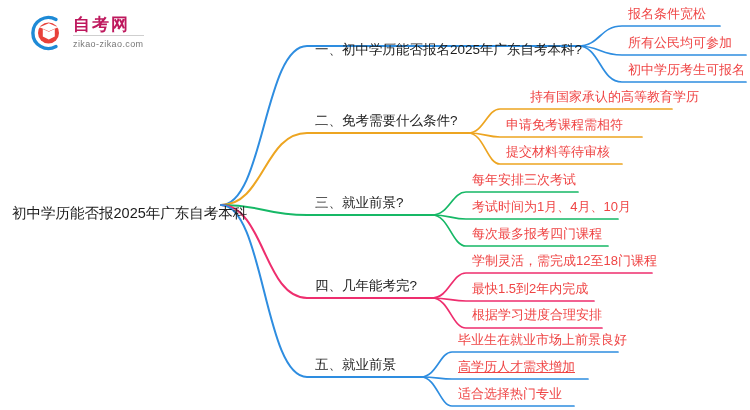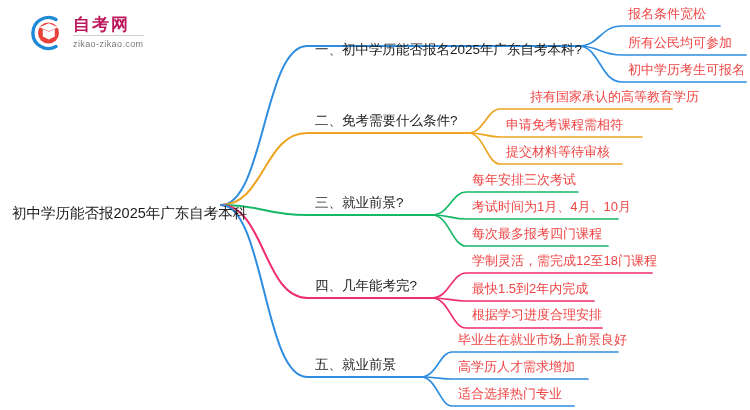--- a/index.html
+++ b/index.html
@@ -137,17 +137,17 @@
       <div class="node branch-node" style="left: 315px; bottom: 199px;">三、就业前景?</div>
       <div class="node leaf-node" style="left: 472px; bottom: 222px;">每年安排三次考试</div>
       <div class="node leaf-node" style="left: 472px; bottom: 195px;">考试时间为1月、4月、10月</div>
       <div class="node leaf-node" style="left: 472px; bottom: 168px; margin-top: 40px;">每次最多报考四门课程</div>
       <div class="node branch-node" style="left: 315px; bottom: 116px;">四、几年能考完?</div>
       <div class="node leaf-node" style="left: 472px; bottom: 141px;">学制灵活，需完成12至18门课程</div>
       <div class="node leaf-node" style="left: 472px; bottom: 113px;">最快1.5到2年内完成</div>
       <div class="node leaf-node" style="left: 472px; bottom: 86px; font-family: Liberation Mono, monospace;">根据学习进度合理安排</div>
       <div class="node branch-node" style="left: 315px; bottom: 37px;">五、就业前景</div>
       <div class="node leaf-node" style="left: 458px; bottom: 62px;">毕业生在就业市场上前景良好</div>
-      <div class="node leaf-node" style="left: 458px; bottom: 35px;">高学历人才需求增加</div>
+      <div class="node leaf-node" style="left: 458px; bottom: 35px; text-decoration: underline;">高学历人才需求增加</div>
       <div class="node leaf-node" style="left: 458px; bottom: 8px;">适合选择热门专业</div>
     </div>
 
 </div>
 
 </body></html>

